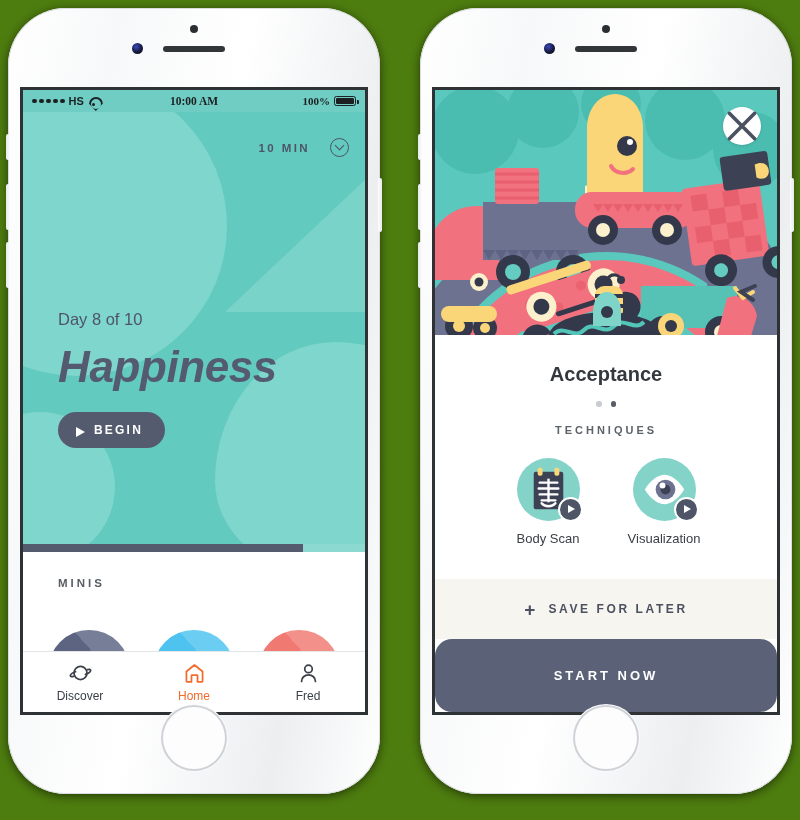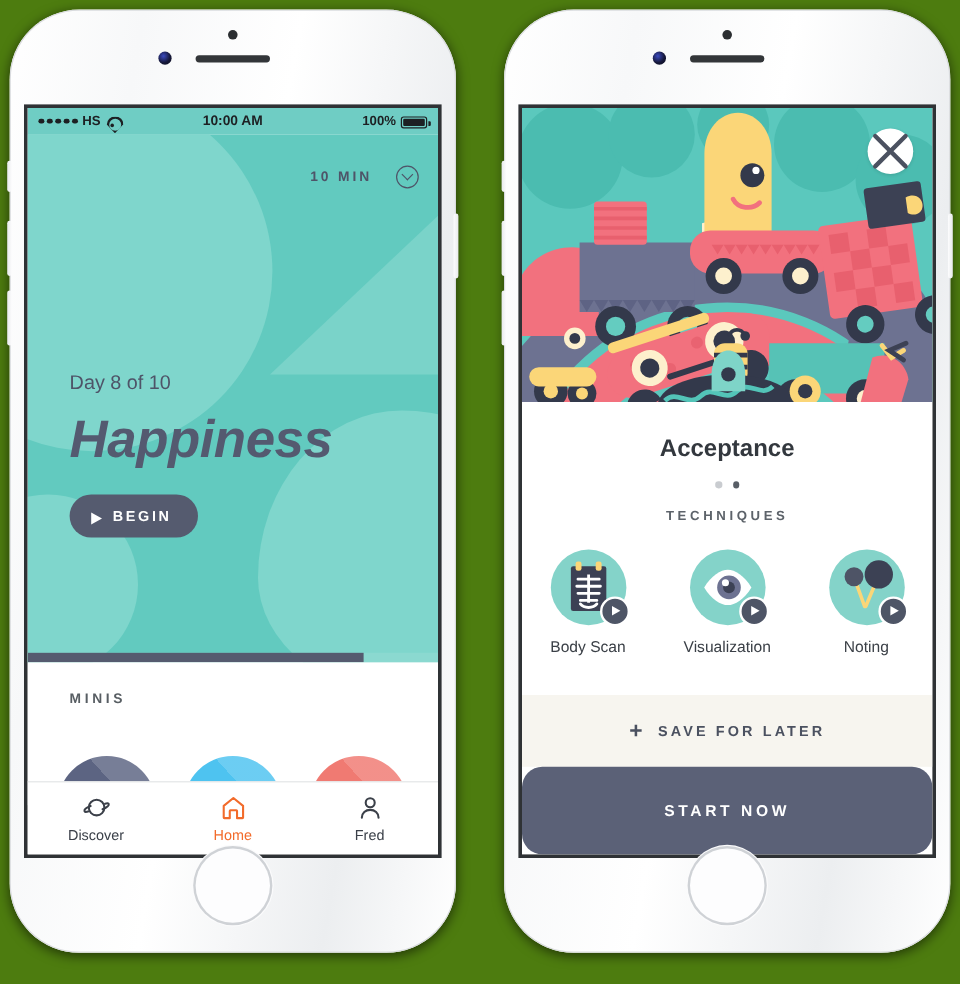--- a/index.html
+++ b/index.html
@@ -54,22 +54,22 @@
     background:#fff; overflow:hidden;
     box-shadow:0 0 0 3px #2f3235;
   }
 
   
   .statusbar { position:relative; height:22px; background:#6fcdc4; display:flex;
                align-items:center; padding:0 9px; color:#1d2023; font-size:11px; font-weight:bold; }
   .sb-left  { display:flex; align-items:center; gap:4px; }
   .dots { display:flex; gap:2.5px; }
   .dots i { width:4.5px; height:4.5px; border-radius:50%; background:#1d2023; display:block; }
-  .sb-center { position:absolute; left:0; right:0; text-align:center; font-size:11.5px; }
-  .sb-right { margin-left:auto; display:flex; align-items:flex-end; gap:4px; position:relative; z-index:2; }
+  .sb-center { position:absolute; left:0; right:0; text-align:center; font-size:11.5px;font-family:Liberation Serif, serif; }
+  .sb-right { margin-left:auto; display:flex; align-items:center; gap:4px; position:relative; z-index:2;font-family:Liberation Serif, serif; }
   .batt { width:22px; height:10px; border:1.4px solid #1d2023; border-radius:2.4px; position:relative; padding:1px; }
   .batt::after { content:""; position:absolute; right:-3.6px; top:3px; width:2px; height:4px;
                  background:#1d2023; border-radius:0 1px 1px 0; }
   .batt i { display:block; width:100%; height:100%; background:#1d2023; border-radius:1px; }
   .wifi { width:12px; height:10px; position:relative; }
   .wifi::before { content:""; position:absolute; left:1px; top:1px; width:10px; height:10px;
      border:2px solid #1d2023; border-radius:50%;
      clip-path:polygon(0 0,100% 0,100% 46%,50% 100%,0 46%); }
   .wifi::after { content:""; position:absolute; left:4.6px; bottom:0.5px; width:3px; height:3px;
      background:#1d2023; border-radius:50%; }
@@ -443,32 +443,20 @@
                 <path d="M12 32c6-10 14-15 20-15s14 5 20 15c-6 10-14 15-20 15s-14-5-20-15Z" fill="#fff"></path>
                 <circle cx="33" cy="32" r="10" fill="#6d7291"></circle>
                 <circle cx="33" cy="32" r="5" fill="#3c4154"></circle>
                 <circle cx="30" cy="28" r="3" fill="#fff"></circle>
               </svg>
               <span class="tech-play"></span>
             </div>
             <div class="tech-name">Visualization</div>
           </div>
 
-          <div class="tech">
-            <div class="tech-ic">
-              <span class="tech-circle"></span>
-              <svg class="tech-art" viewBox="0 0 64 64">
-                <path d="M22 26 30 48M41 24 31 48" stroke="#fbd678" stroke-width="3" stroke-linecap="round"></path>
-                <circle cx="21" cy="23" r="8" fill="#4e5466"></circle>
-                <circle cx="42" cy="21" r="12" fill="#3c4154"></circle>
-              </svg>
-              <span class="tech-play"></span>
-            </div>
-            <div class="tech-name">Noting</div>
-          </div>
 
         </div>
       </div>
 
       <div class="save-bar">
         <span class="plus">+</span>
         <span>SAVE FOR LATER</span>
       </div>
 
       <div class="start-bar">

